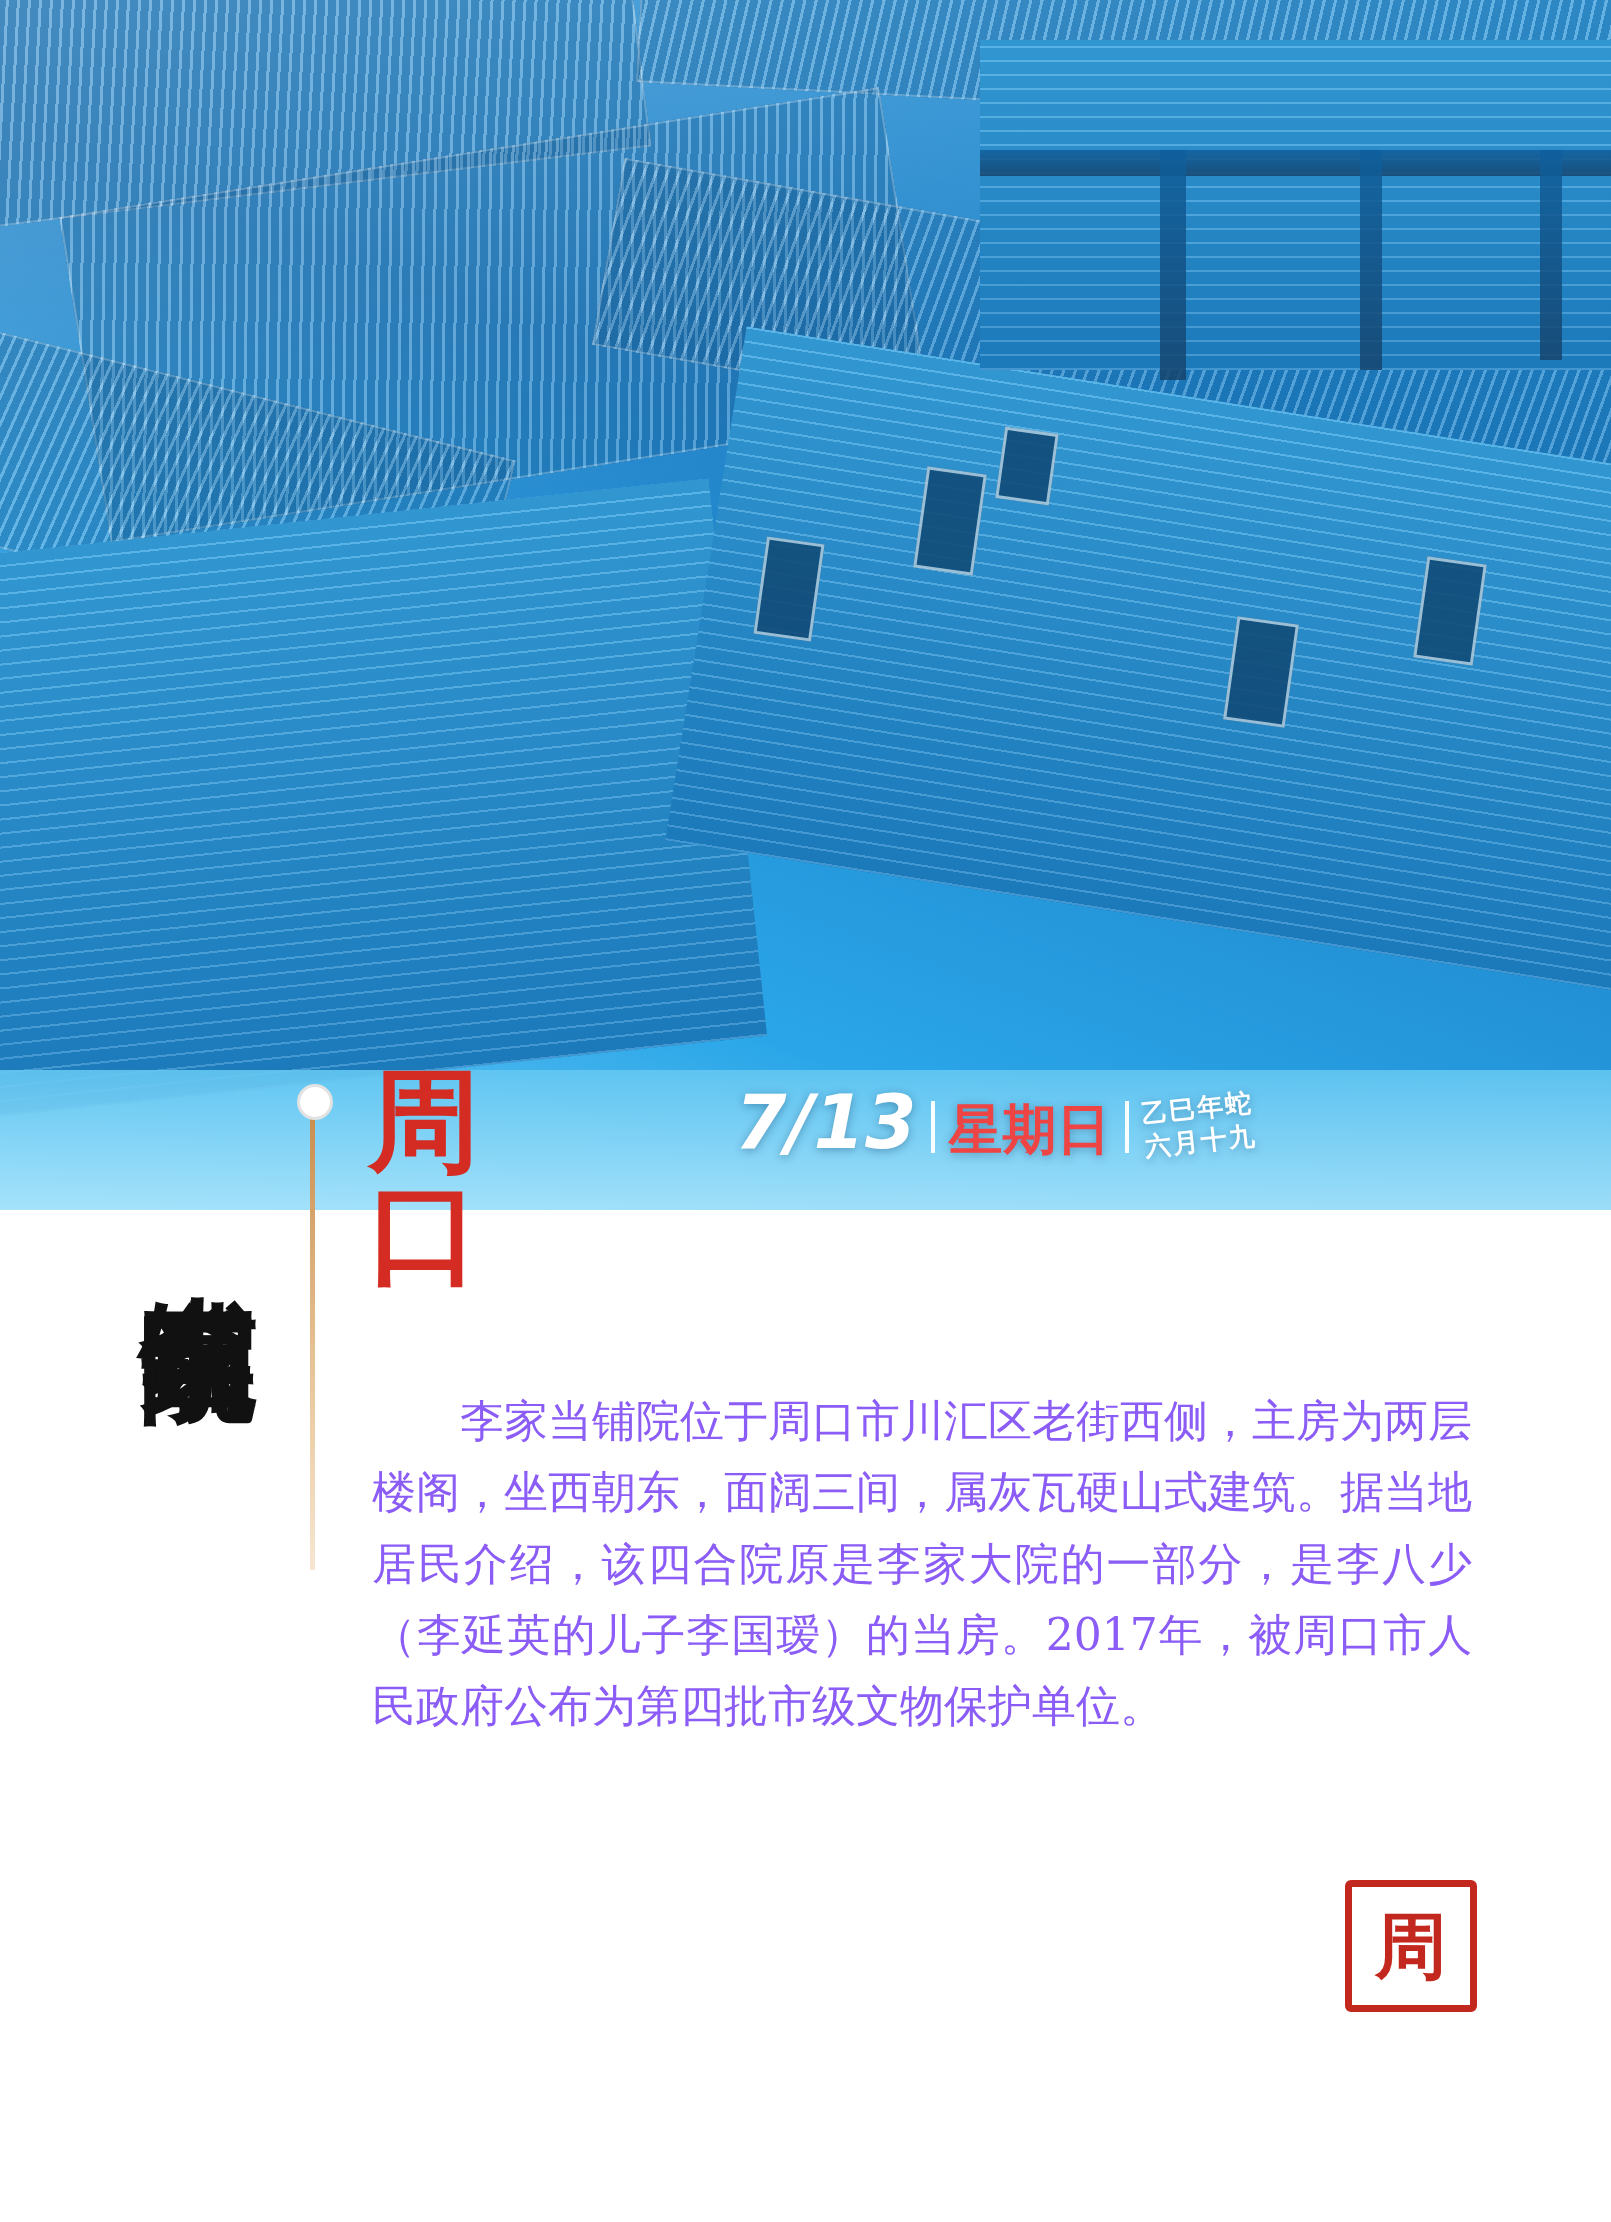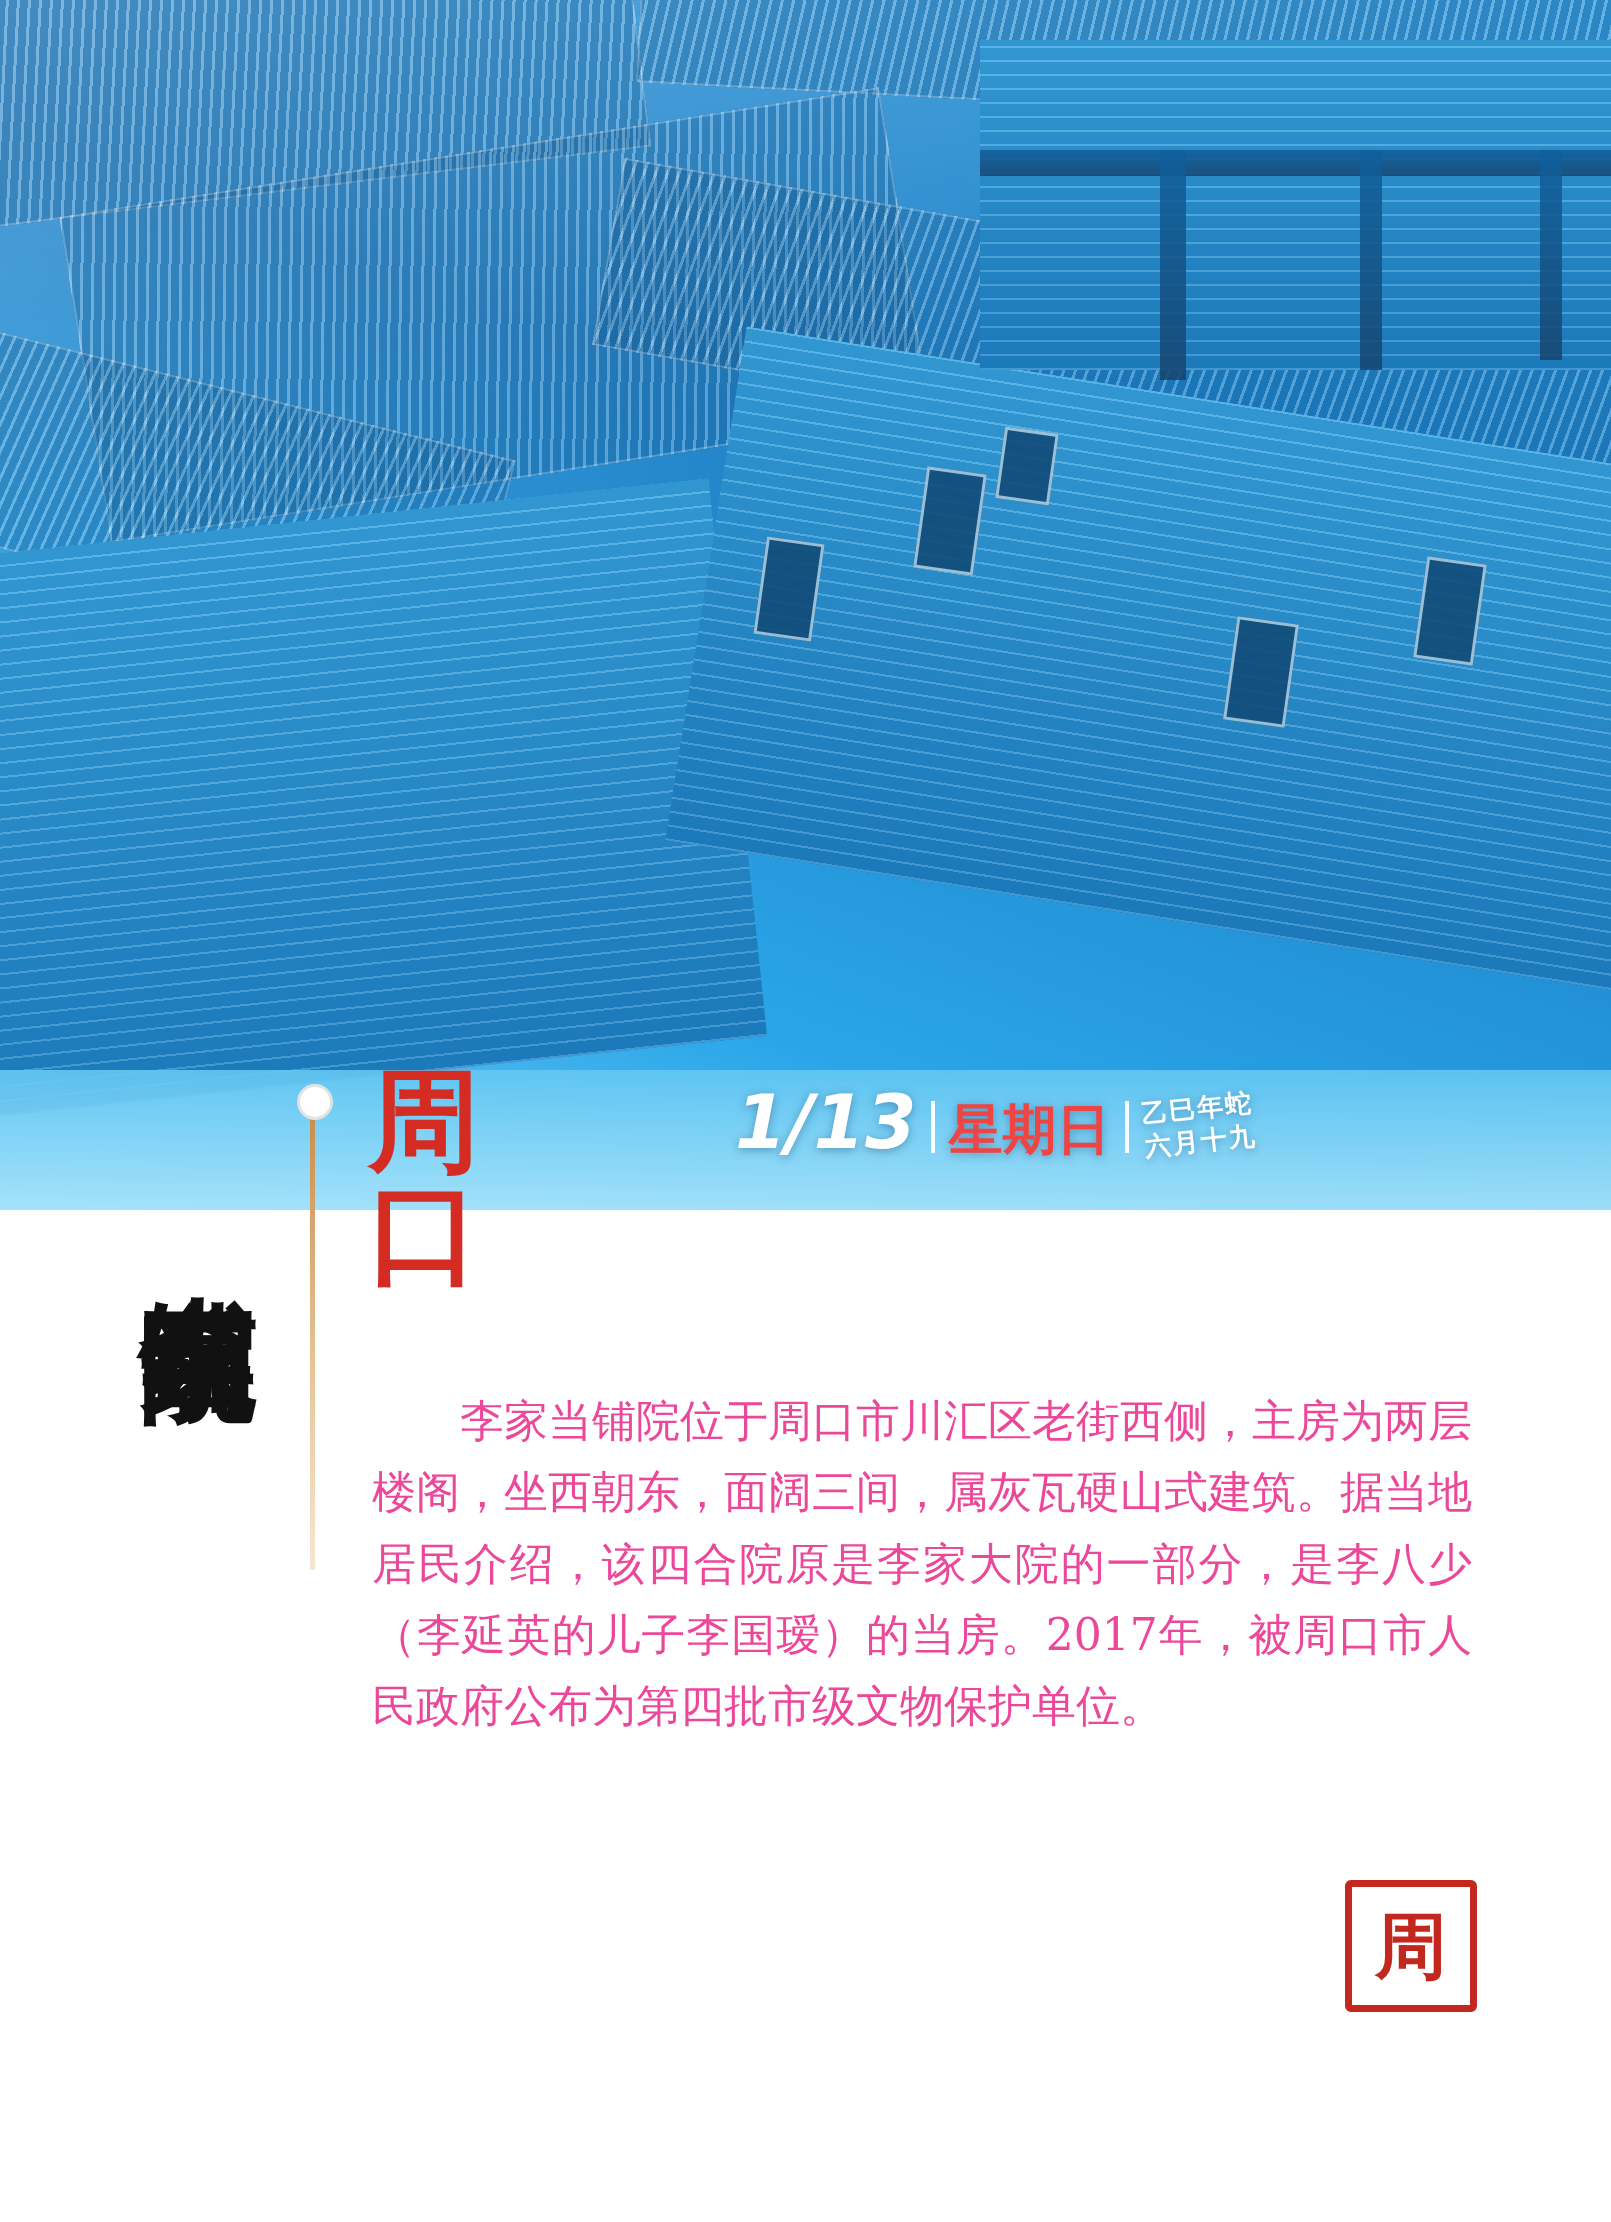--- a/index.html
+++ b/index.html
@@ -185,21 +185,21 @@
 
   
   .body-text {
     position: absolute;
     left: 372px;
     top: 1385px;
     width: 1100px;
     font-family: "DejaVu Serif", "Liberation Serif", serif;
     font-size: 44px;
     line-height: 1.62;
-    color: #ec4899;
+    color: #8b5cf6;
     text-indent: 88px;
     text-align: justify;
     z-index: 6;
   }
 
   
   .seal {
     position: absolute;
     left: 1345px;
     top: 1880px;
@@ -251,21 +251,21 @@
 
     <div class="ground"></div>
   </div>
 
   <div class="city-name">
     <span>周</span>
     <span>口</span>
   </div>
 
   <div class="date-row">
-    <div class="date-main">1/13</div>
+    <div class="date-main">7/13</div>
     <div class="date-sep"></div>
     <div class="date-week">星期日</div>
     <div class="date-sep"></div>
     <div class="lunar">
       <div>乙巳年蛇</div>
       <div>六月十九</div>
     </div>
   </div>
 
   <div class="vdot"></div>

